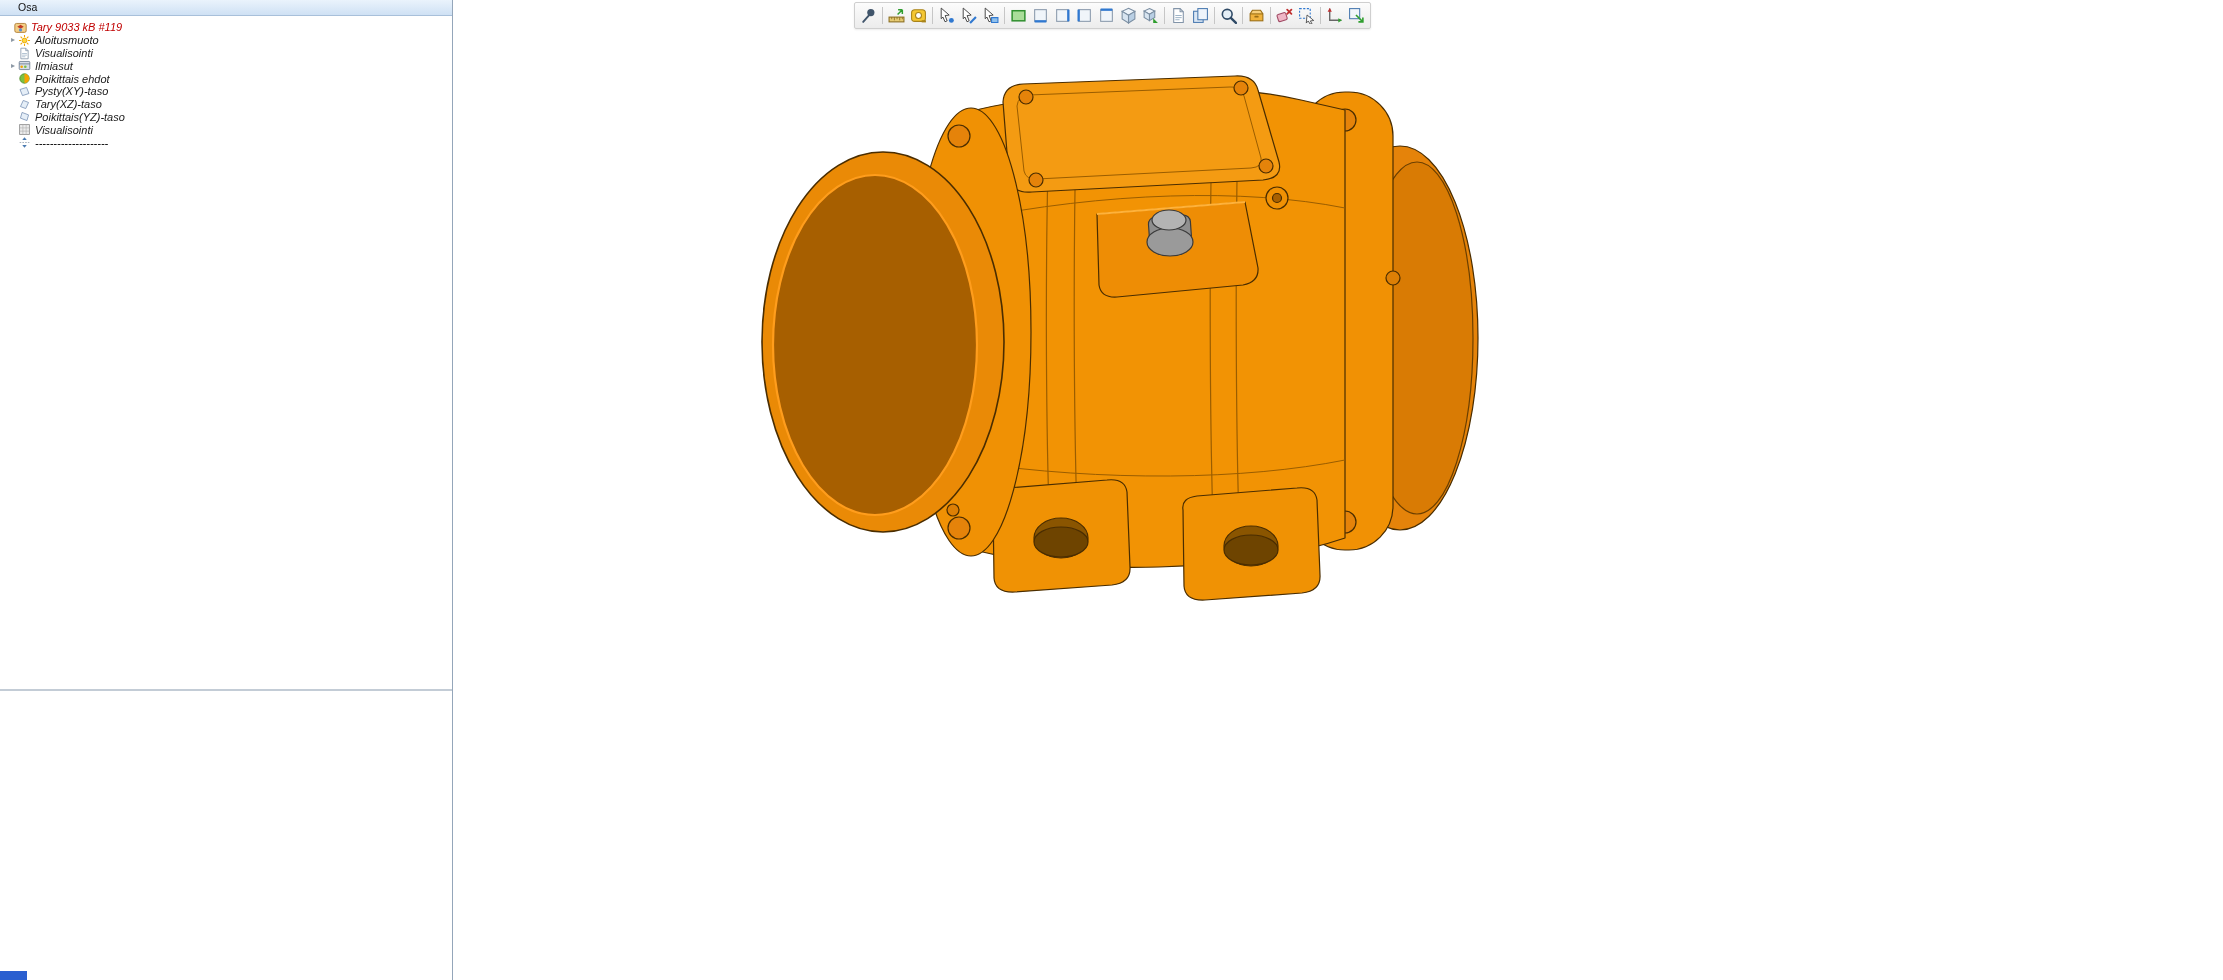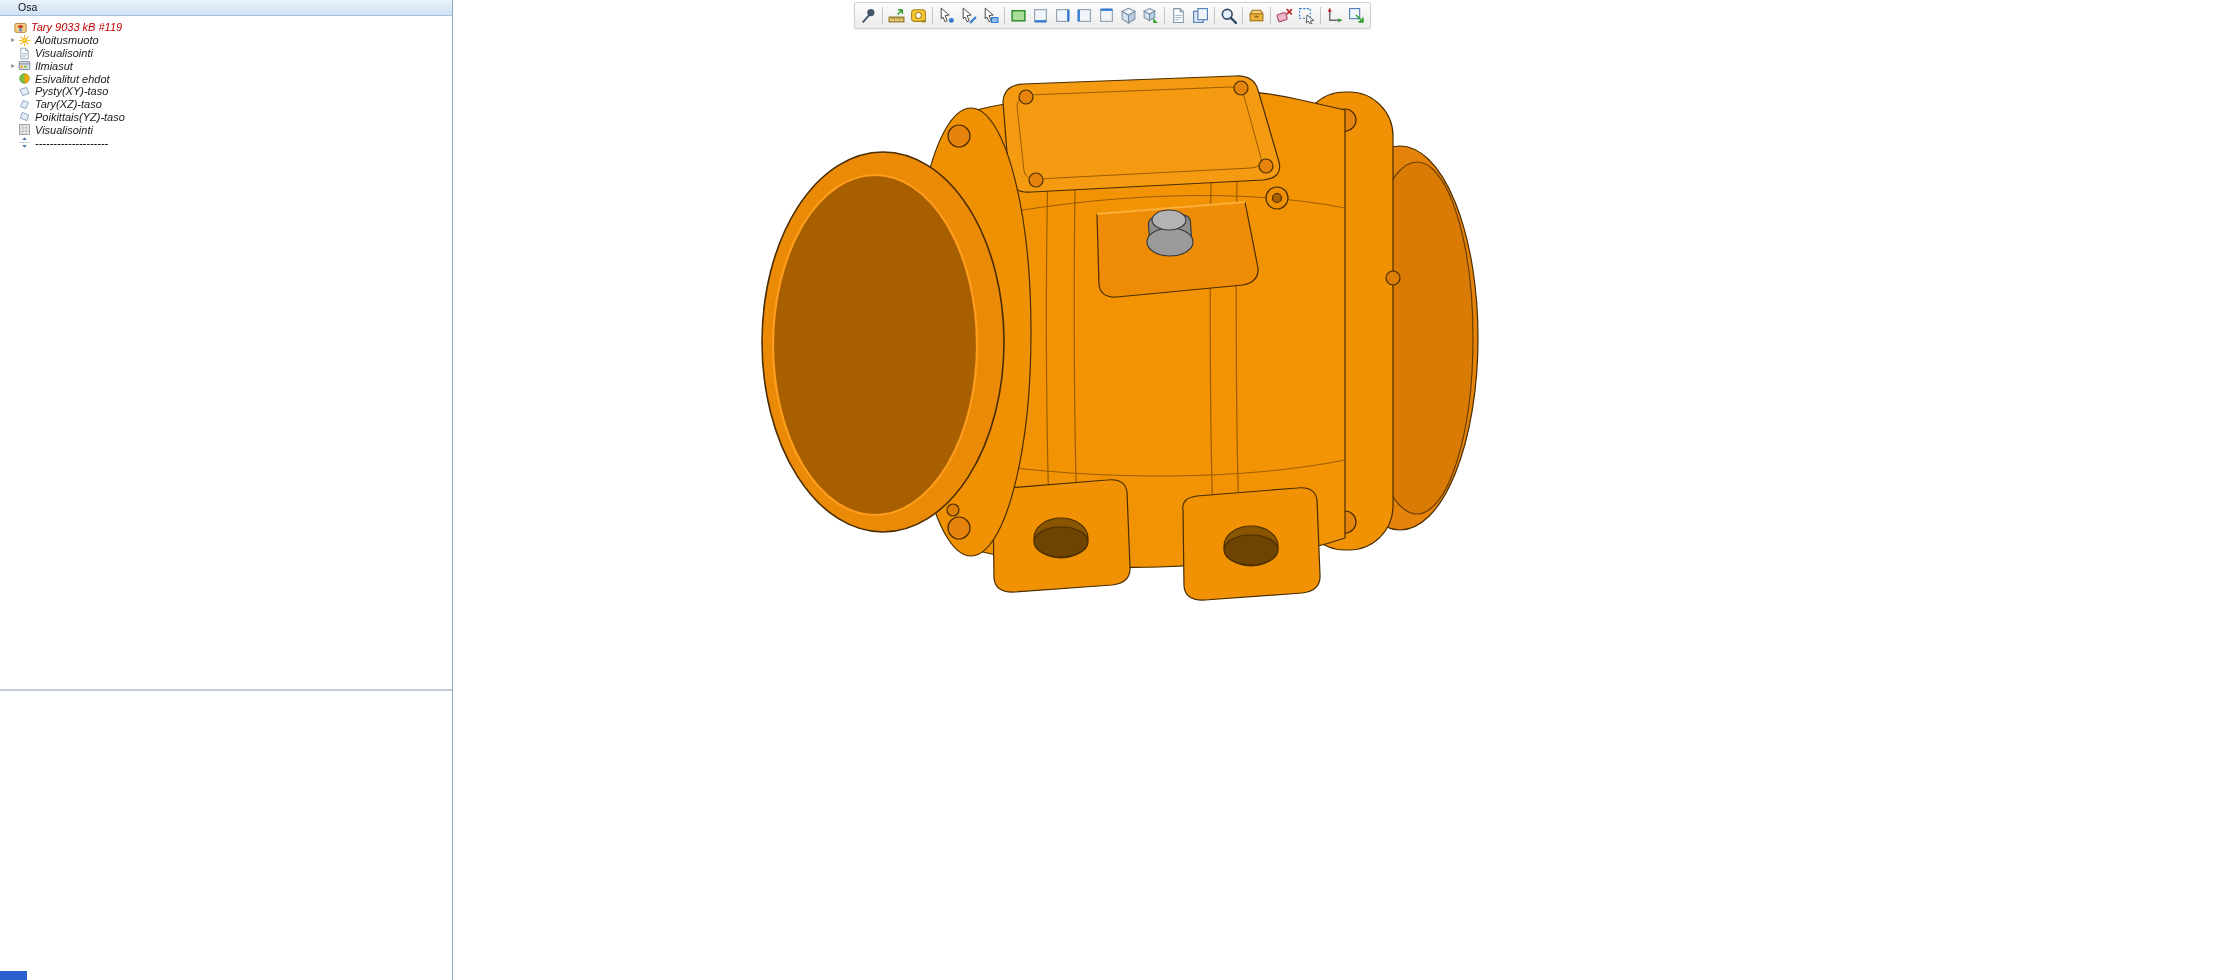--- a/index.html
+++ b/index.html
@@ -125,21 +125,21 @@
         <span class="tlabel">Ilmiasut</span>
       </div>
       <div class="tree-row child">
         <span class="chev hidden"></span>
         <span class="ic">
           <svg viewBox="0 0 16 16" width="13" height="13">
             <circle cx="8" cy="8" r="5.8" fill="#7ac143" stroke="#4a8a20"></circle>
             <path d="M8 2.2a5.8 5.8 0 0 1 0 11.6z" fill="#f5a300"></path>
           </svg>
         </span>
-        <span class="tlabel">Esivalitut ehdot</span>
+        <span class="tlabel">Poikittais ehdot</span>
       </div>
       <div class="tree-row child">
         <span class="chev hidden"></span>
         <span class="ic">
           <svg viewBox="0 0 16 16" width="13" height="13">
             <path d="M2.5 5.5l8-2.5 3 7.5-8 2.5z" fill="#cfe0f0" fill-opacity="0.55" stroke="#7a93b5"></path>
           </svg>
         </span>
         <span class="tlabel">Pysty(XY)-taso</span>
       </div>

